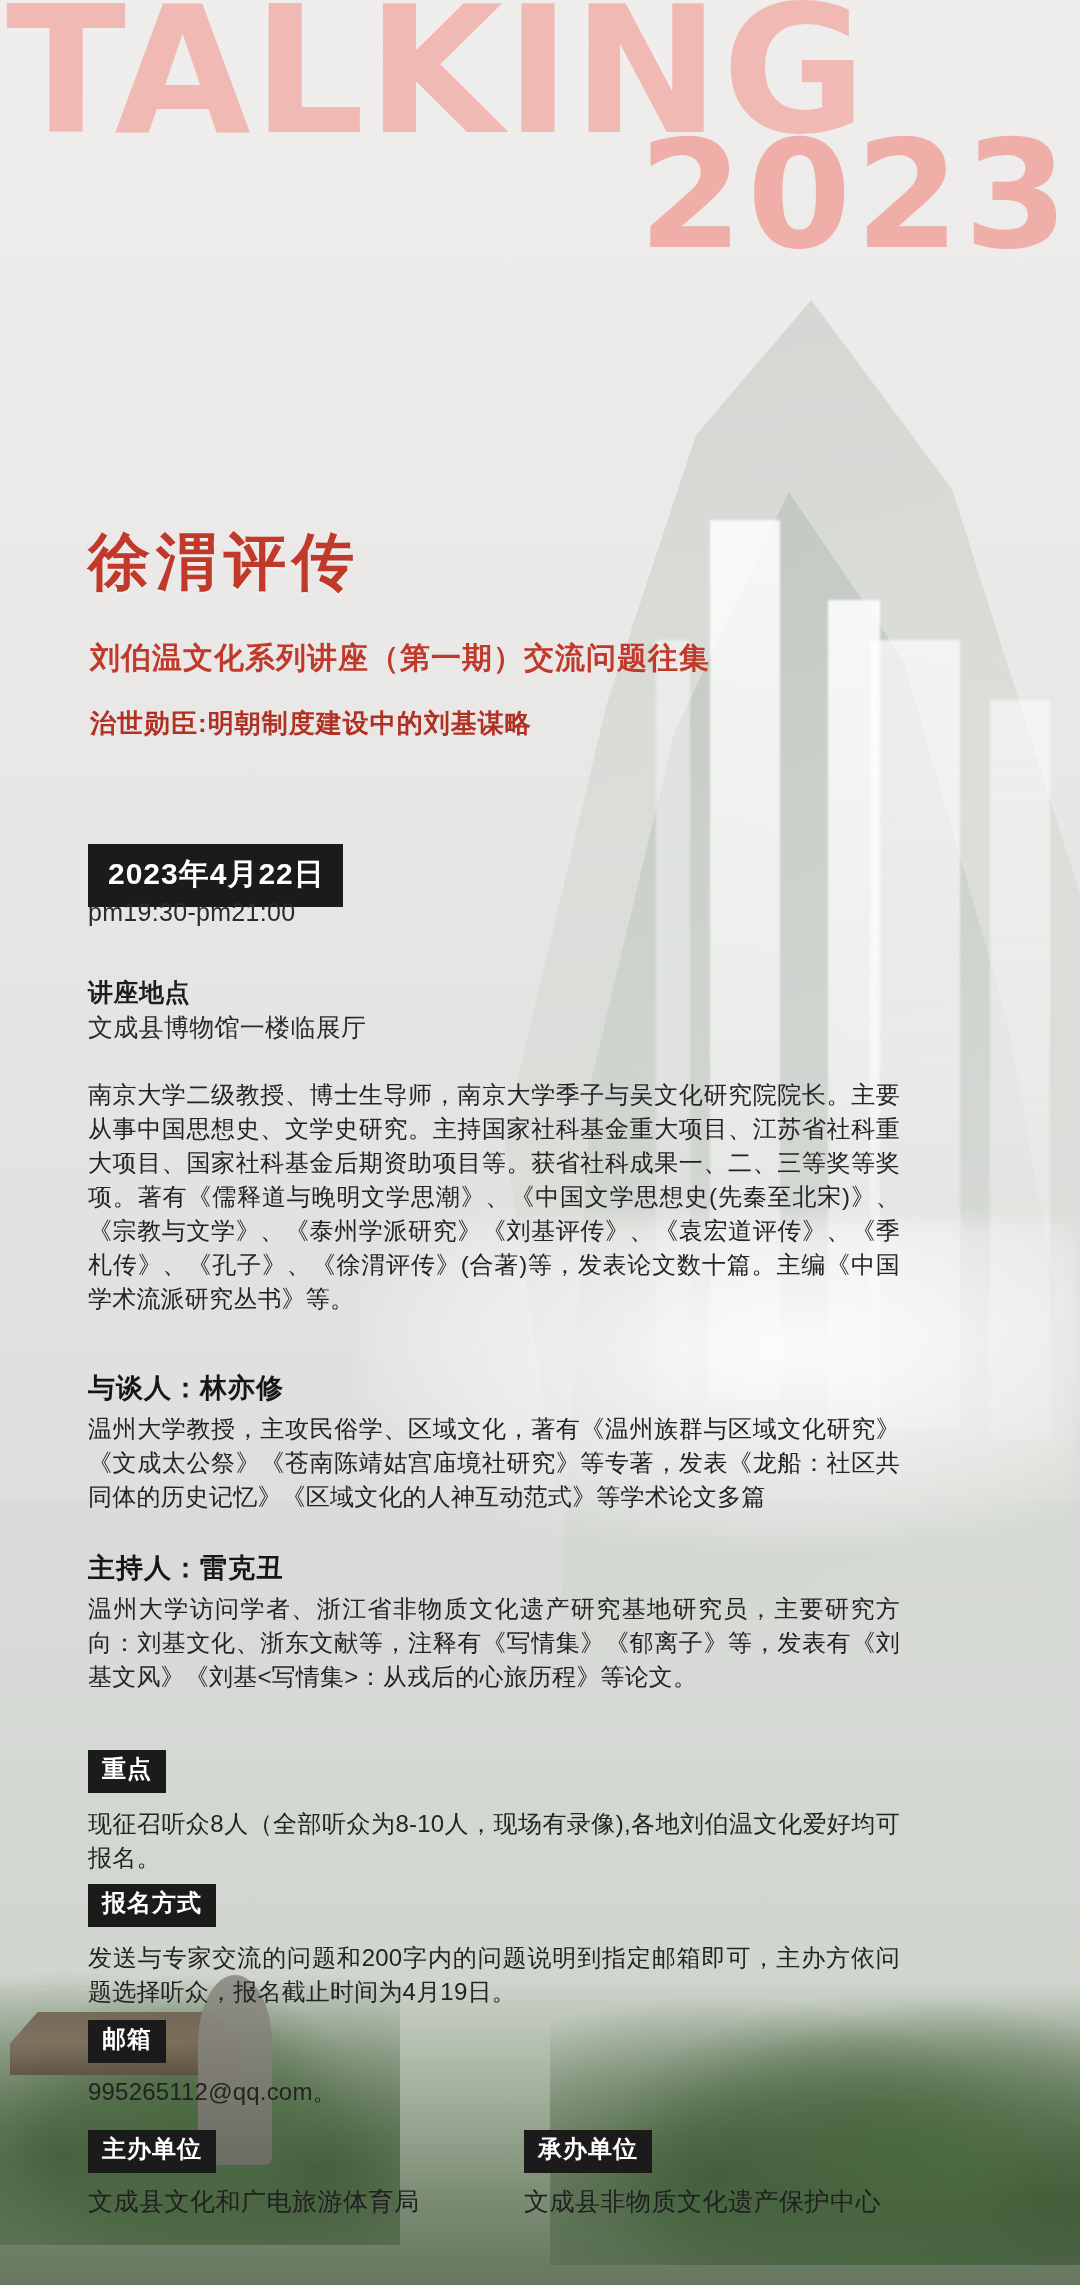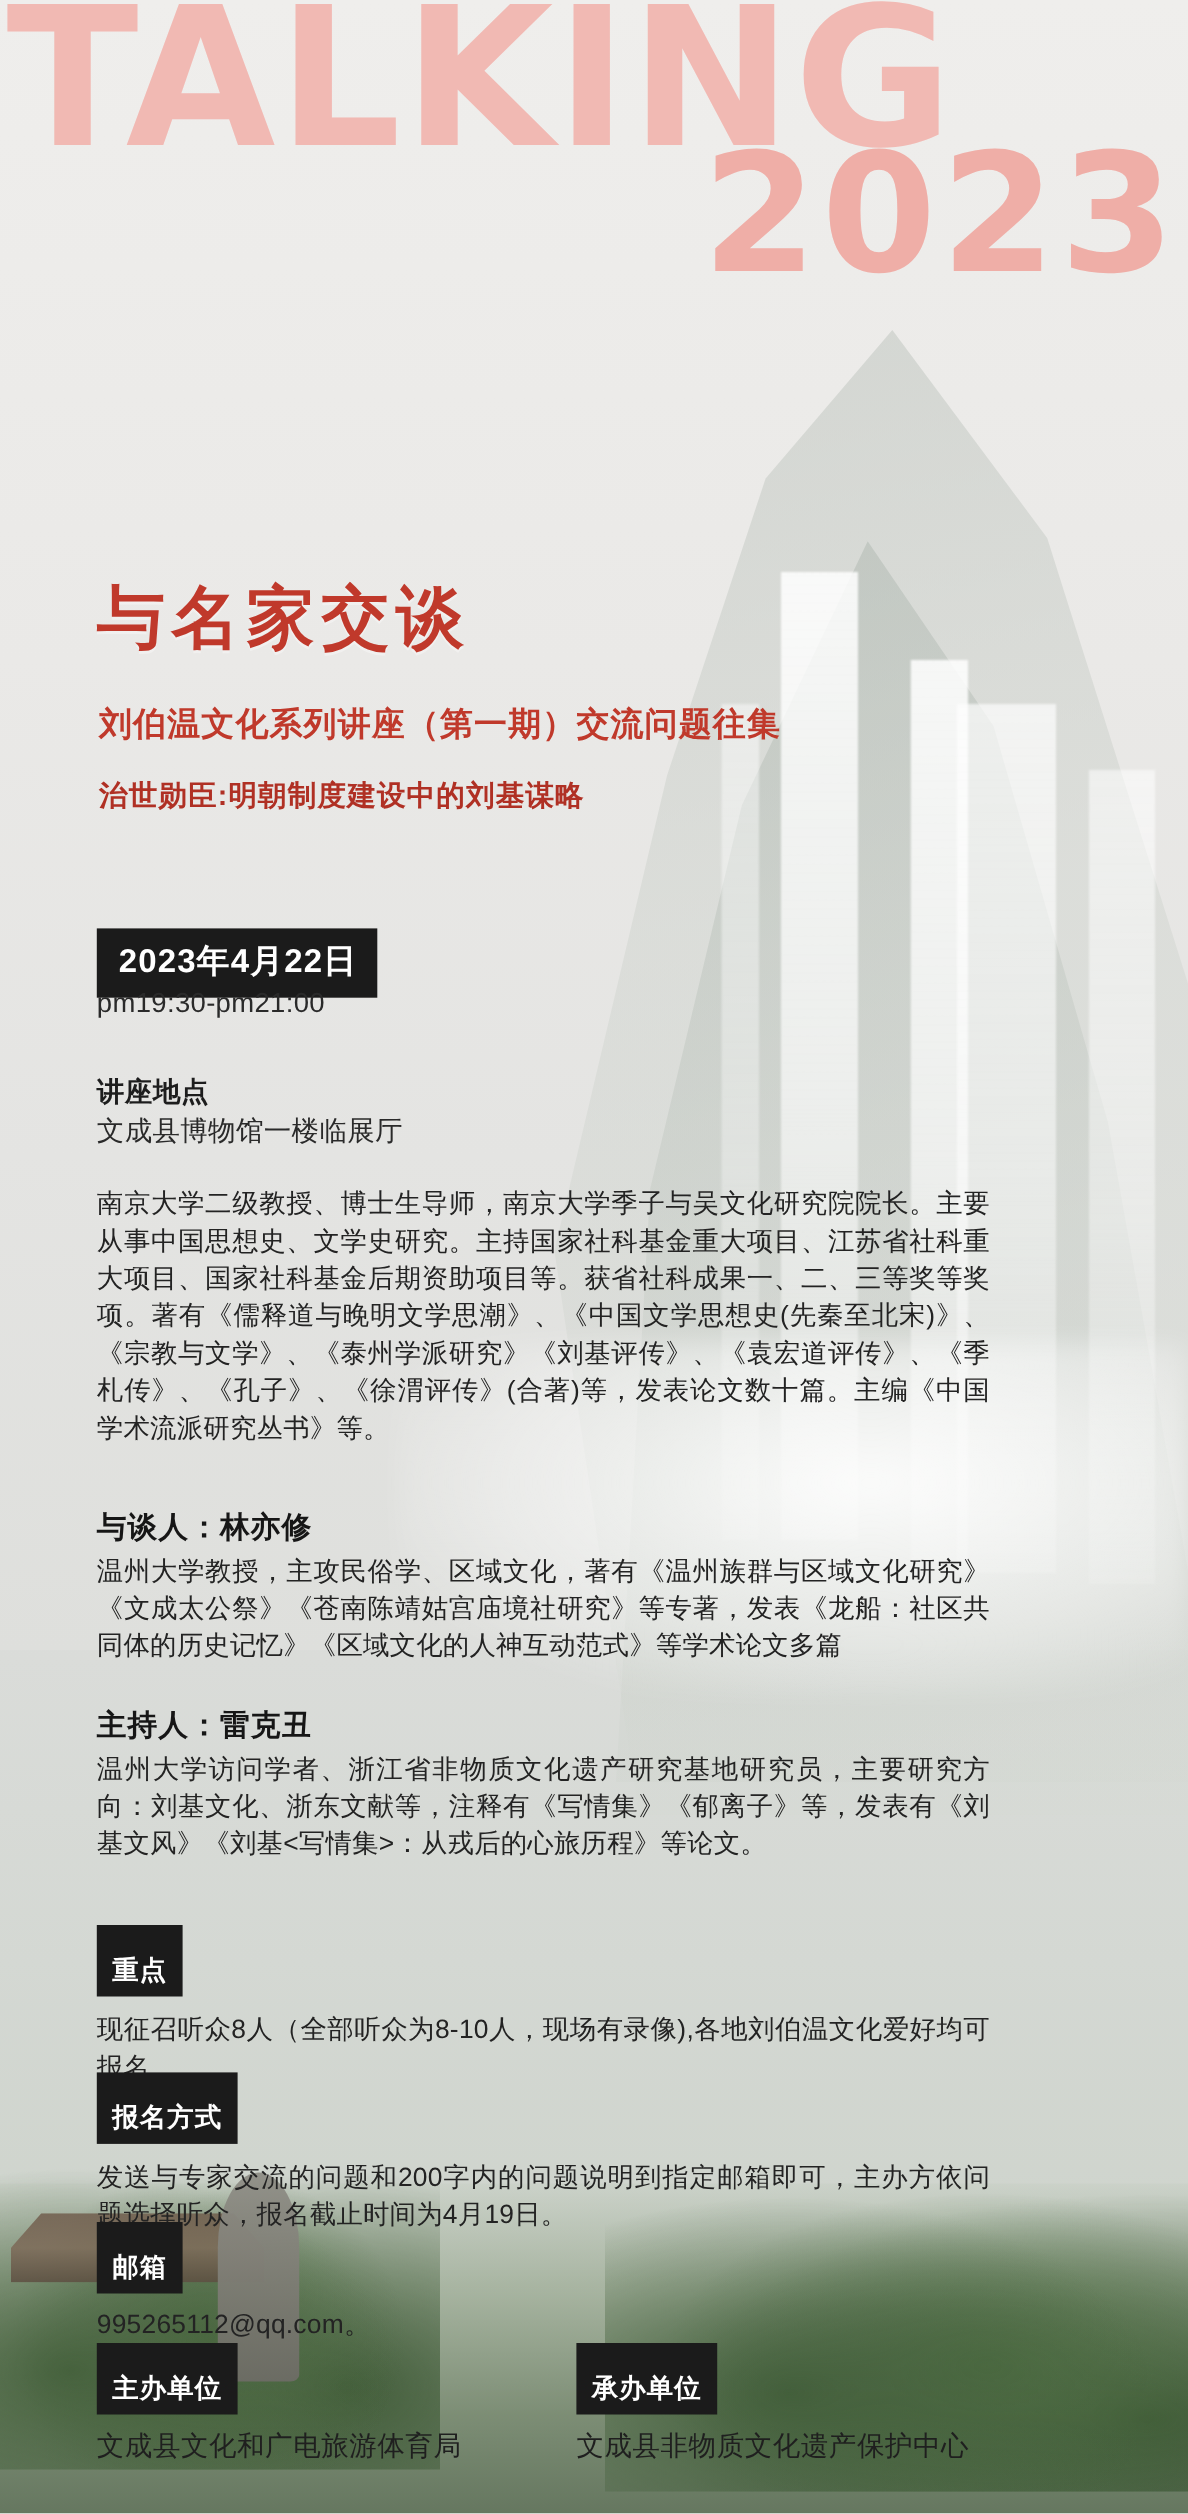--- a/index.html
+++ b/index.html
@@ -135,21 +135,21 @@
   .para {
     font-size: 24px; line-height: 1.42; color: #232323;
     text-align: justify; letter-spacing: .2px;
   }
   .person-head {
     font-size: 27px; font-weight: 700; color: #161616; margin-bottom: 6px; letter-spacing: 1px;
   }
 
   .tag {
     display: inline-block; background: #1b1b1b; color: #fff;
-    font-size: 24px; font-weight: 700; padding: 25px 14px 8px 14px;
+    font-size: 24px; font-weight: 700; padding: 3px 14px 8px 14px;
     letter-spacing: 1px;
   }
 
   .footer-col { position: absolute; }
   .footer-text { font-size: 25px; color: #1f1f1f; margin-top: 12px; letter-spacing: .5px; }
 </style>
 </head>
 <body>
 
 <div class="poster">
@@ -167,21 +167,21 @@
   <div class="trees-left"></div>
   <div class="trees-right"></div>
   <div class="pavilion"></div>
   <div class="statue"></div>
 
   <div class="talking">TALKING</div>
   <div class="year2023">2023</div>
 
   <div class="content">
 
-    <div class="title-main">与名家交谈</div>
+    <div class="title-main">徐渭评传</div>
     <div class="subtitle-1">刘伯温文化系列讲座（第一期）交流问题往集</div>
     <div class="subtitle-2">治世勋臣:明朝制度建设中的刘基谋略</div>
 
     <div class="date-badge">2023年4月22日</div>
 
     <div class="block" style="top:898px;">
       <div class="val">pm19:30-pm21:00</div>
     </div>
     <div class="block" style="top:976px;">
       <div class="lbl">讲座地点</div>

